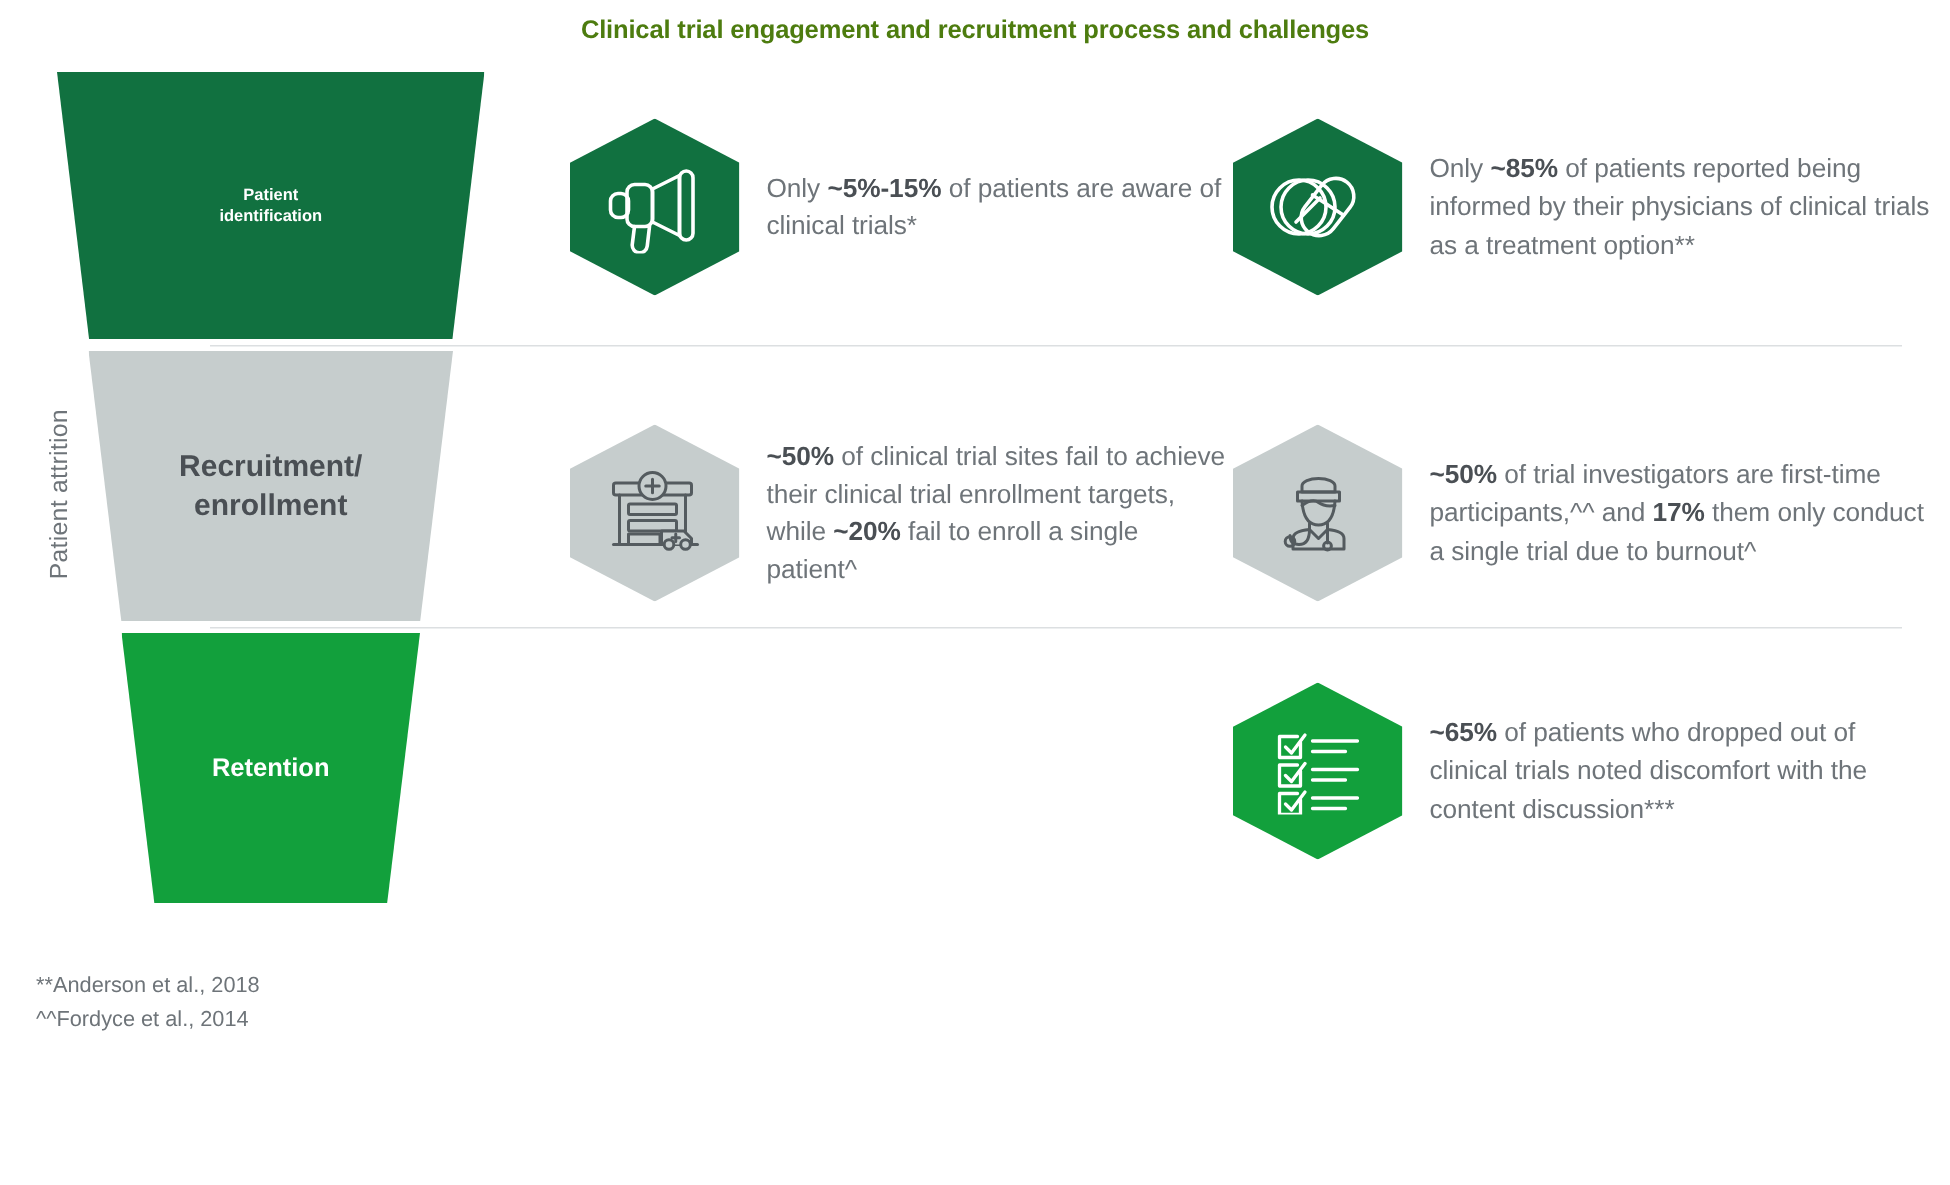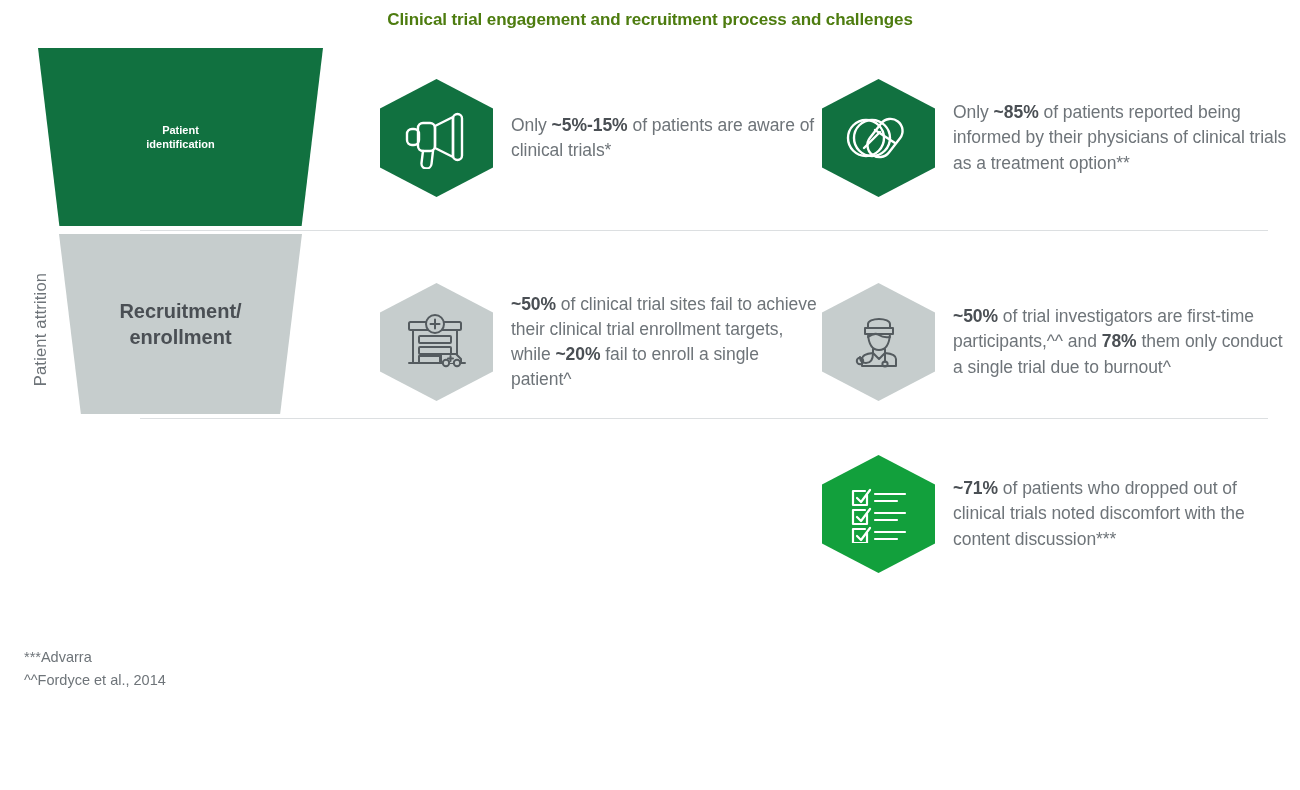--- a/index.html
+++ b/index.html
@@ -131,20 +131,23 @@
 
   <div id="title">Clinical trial engagement and recruitment process and challenges</div>
 
   <div id="attrition">Patient attrition</div>
 
   <div class="funnel-seg" id="seg1">
     <span class="funnel-label">Patient<br>identification</span>
   </div>
   <div class="funnel-seg" id="seg2">
     <span class="funnel-label">Recruitment/<br>enrollment</span>
+  </div>
+  <div class="funnel-seg" id="seg3">
+    <span class="funnel-label">Retention</span>
   </div>
 
   <div class="divider" id="div1"></div>
   <div class="divider" id="div2"></div>
 
   <div class="row" id="row1">
 
     <div class="cell cell-a">
       <div class="hex hex-green-dark">
         <svg width="66" height="62" viewBox="0 0 66 62" fill="none" stroke="#ffffff" stroke-width="2.4" stroke-linecap="round" stroke-linejoin="round">
@@ -210,21 +213,21 @@
           <path d="M20 26 q7 -5 11 -2 q4 3 11 2"></path>
           <path d="M25 38 L25 43 M37 38 L37 43"></path>
           <path d="M14 55 L14 48 q0 -5 11 -6 L31 48 L37 42 q11 1 11 6 L48 55 Z" fill="#c6cdcd"></path>
           <path d="M25 42 q0 10 -7 10 q-6 0 -6 -6"></path>
           <circle cx="12" cy="50" r="3.2"></circle>
           <path d="M37 42 q0 7 0 9"></path>
           <circle cx="37" cy="53" r="2.6"></circle>
         </svg>
       </div>
       <div class="stat">
-        <b>~50%</b><span> of trial investigators are first-time participants,^^ and </span><b>78%</b><span> them only conduct a single trial due to burnout^</span>
+        <b>~50%</b><span> of trial investigators are first-time participants,^^ and </span><b>17%</b><span> them only conduct a single trial due to burnout^</span>
       </div>
     </div>
 
   </div>
 
   <div class="row" id="row3">
 
 
     <div class="cell cell-b">
       <div class="hex hex-green">
@@ -234,24 +237,24 @@
           <path d="M28 9 L58 9 M28 16 L50 16"></path>
           <path d="M18 25 L6 25 L6 39 L20 39 L20 29"></path>
           <path d="M10 32 L14 36 L23 24"></path>
           <path d="M28 28 L58 28 M28 35 L50 35"></path>
           <path d="M18 44 L6 44 L6 58 L20 58 L20 48"></path>
           <path d="M10 51 L14 55 L23 43"></path>
           <path d="M28 47 L58 47 M28 54 L50 54"></path>
         </svg>
       </div>
       <div class="stat">
-        <b>~71%</b><span> of patients who dropped out of clinical trials noted discomfort with the content discussion***</span>
+        <b>~65%</b><span> of patients who dropped out of clinical trials noted discomfort with the content discussion***</span>
       </div>
     </div>
 
   </div>
 
   <div id="footnotes">
-    <div class="fn">***Advarra</div>
+    <div class="fn">**Anderson et al., 2018</div>
     <div class="fn">^^Fordyce et al., 2014</div>
   </div>
 
 </div>
 
 </body></html>

